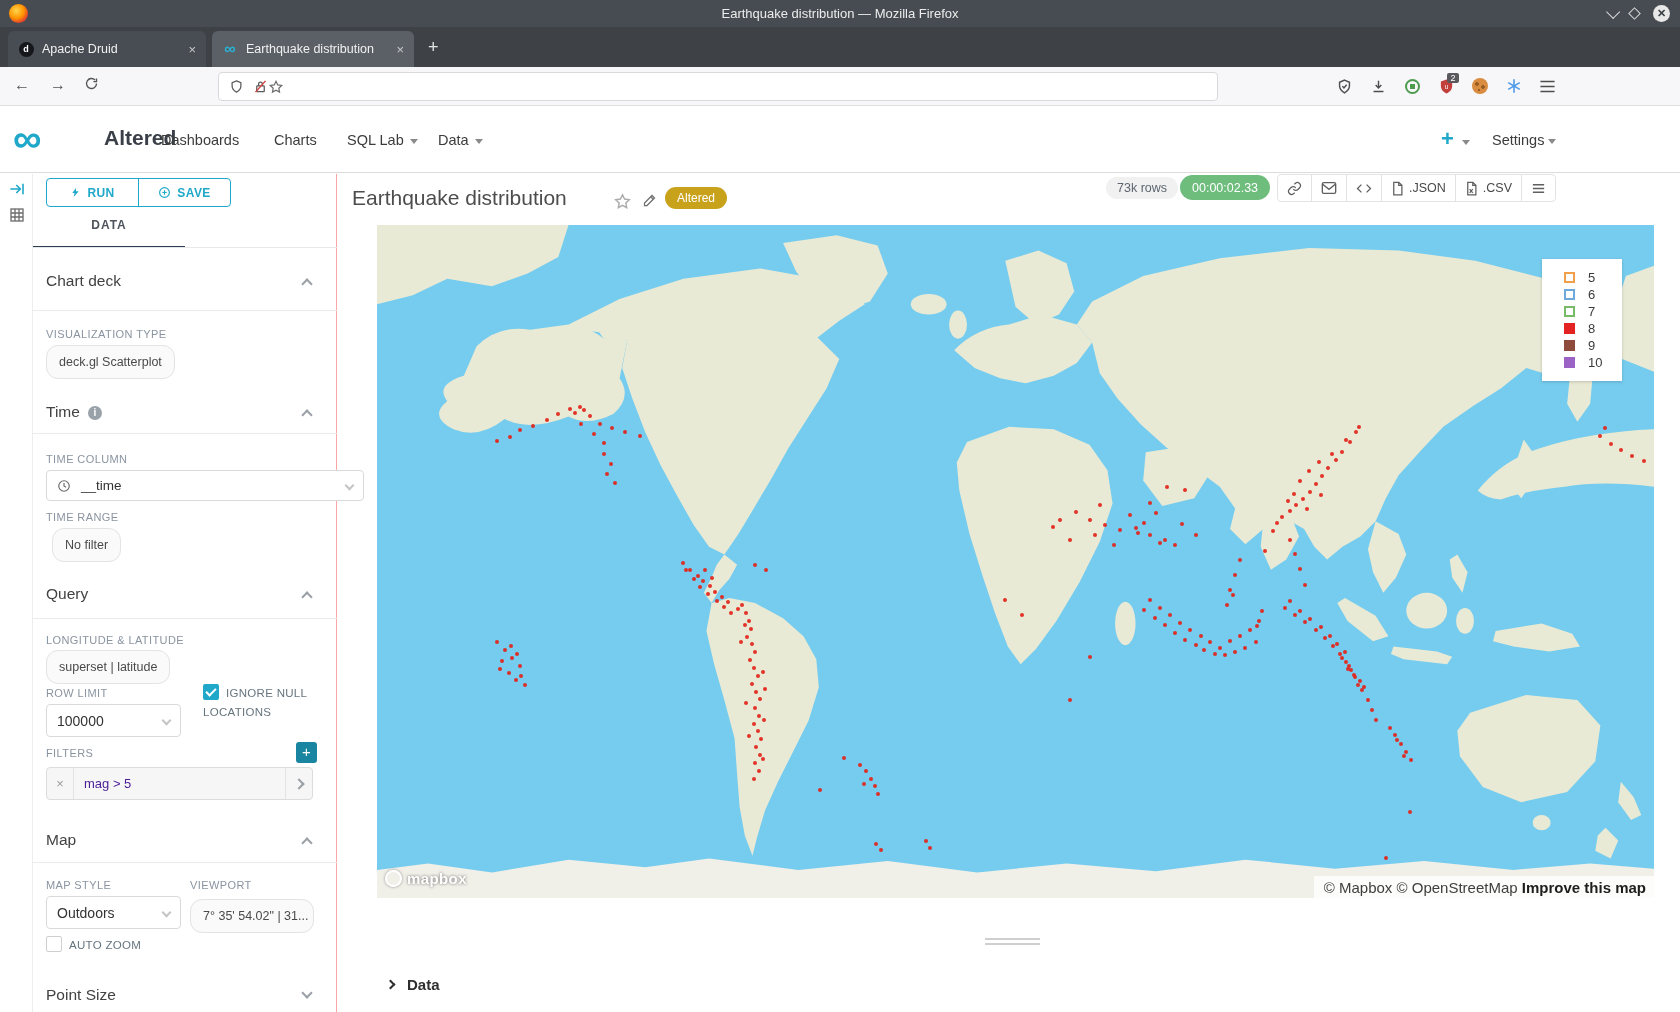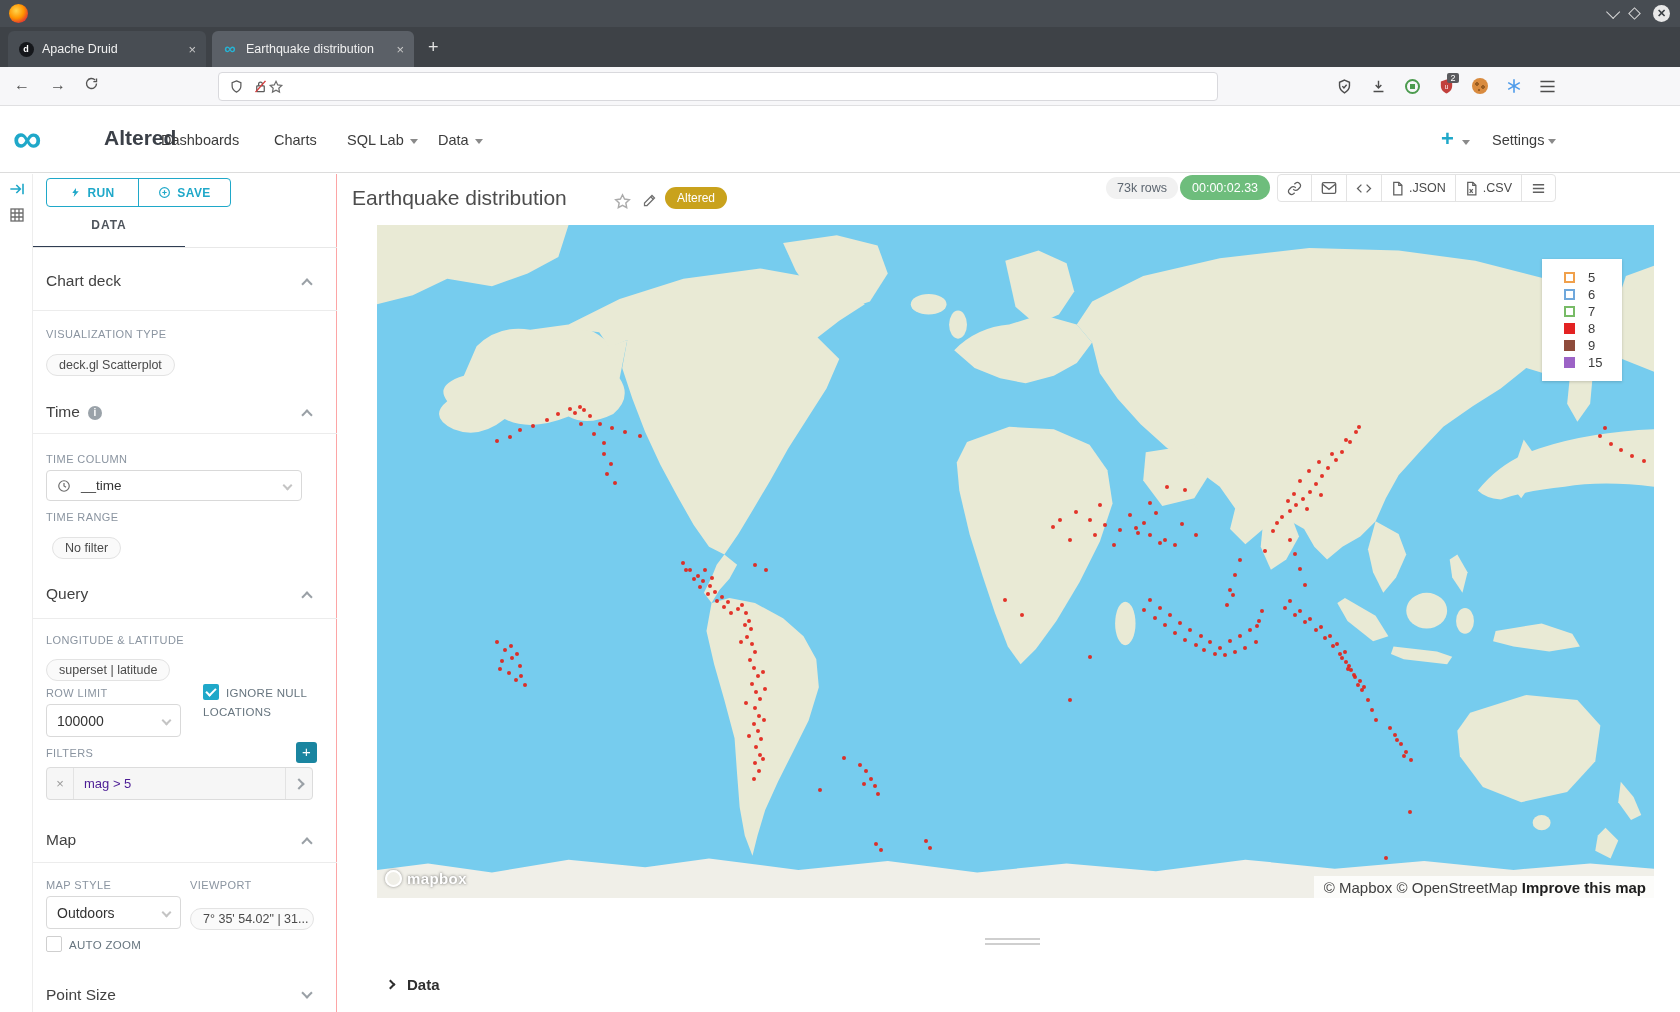--- a/index.html
+++ b/index.html
@@ -59,21 +59,21 @@
   .tabline { position:absolute; left:0; top:72px; width:152px; height:2px; background:#2F3D52; }
   .tabrowborder { position:absolute; left:0; top:73px; width:304px; height:1px; background:#E8E8E8; }
   .sec-title { position:absolute; left:13px; font-size:15.5px; color:#424242; font-weight:500; }
   .sec-border { position:absolute; left:0; width:304px; height:1px; background:#ECECEC; }
   .chev { display:inline-block; width:8px; height:8px; border-right:2px solid #9AA0A6; border-bottom:2px solid #9AA0A6; }
   .chev.up { transform:rotate(-135deg); }
   .chev.down { transform:rotate(45deg); }
   .chev.right { transform:rotate(-45deg); }
   .sec-chev { position:absolute; left:270px; }
   .lbl { position:absolute; font-size:11px; color:#8A94A0; letter-spacing:.4px; }
-  .pill { position:absolute; height:22px; border:1px solid #E3E3E3; background:#FAFAFA; border-radius:12px; font-size:12.5px; color:#4A4A4A; display:inline-flex; align-items:center; padding:0 12px; white-space:nowrap;margin-top:9px; }
+  .pill { position:absolute; height:34px; border:1px solid #E3E3E3; background:#FAFAFA; border-radius:12px; font-size:12.5px; color:#4A4A4A; display:inline-flex; align-items:center; padding:0 12px; white-space:nowrap; }
   .select { position:absolute; border:1px solid #D9D9D9; border-radius:4px; background:#fff; display:flex; align-items:center; padding:0 10px; }
   .select .val { font-size:13.5px; color:#333; }
   .select .chev { margin-left:auto; border-color:#C4C4C4; width:7px; height:7px; }
   .infodot { display:inline-block; width:14px; height:14px; border-radius:50%; background:#9AA2A9; color:#fff; font-size:10px; font-weight:bold; text-align:center; line-height:14px; margin-left:8px; vertical-align:1px; }
   .cb { display:inline-block; width:16px; height:16px; border-radius:2px; vertical-align:-3px; }
   .cb.on { background:#1FA8C9; position:relative; }
   .cb.on::after { content:""; position:absolute; left:5px; top:2px; width:4px; height:8px; border-right:2px solid #fff; border-bottom:2px solid #fff; transform:rotate(45deg); }
   .cb.off { background:#fff; border:1px solid #CFCFCF; }
   .ignore-null { position:absolute; left:170px; top:510px; width:132px; font-size:11.5px; color:#67757F; line-height:19px; letter-spacing:.3px; }
   .plusbtn { position:absolute; left:263px; top:568px; width:21px; height:21px; background:#1A85A0; border-radius:3px; color:#fff; font-size:15px; line-height:20px; text-align:center; }
@@ -113,20 +113,21 @@
   .data-collapse .chev { border-color:#2F2F2F; width:7px; height:7px; border-width:2px; }
   .data-collapse .dl { font-size:15px; font-weight:bold; color:#2F2F2F; }
 
   svg.ic { display:block; }
 </style>
 </head>
 <body>
 
 <div class="titlebar">
   <span class="ff-logo"></span>
+  <span class="win-title">Earthquake distribution — Mozilla Firefox</span>
   <span class="win-ctrls">
     <span class="wc-min"></span>
     <span class="wc-max"></span>
     <span class="wc-close">✕</span>
   </span>
 </div>
 
 <div class="tabbar">
   <div class="tab inactive">
     <span class="fav">
@@ -253,21 +254,21 @@
   <div class="sec-title" style="top:98px">Chart deck</div>
   <span class="chev up sec-chev" style="top:106px"></span>
   <div class="sec-border" style="top:136px"></div>
   <div class="lbl" style="left:13px;top:154px">VISUALIZATION TYPE</div>
   <span class="pill" style="left:13px;top:171px">deck.gl Scatterplot</span>
 
   <div class="sec-title" style="top:229px"><span>Time</span><span class="infodot">i</span></div>
   <span class="chev up sec-chev" style="top:237px"></span>
   <div class="sec-border" style="top:259px"></div>
   <div class="lbl" style="left:13px;top:279px">TIME COLUMN</div>
-  <div class="select" style="left:13px;top:296px;width:256px;height:31px">
+  <div class="select" style="left:13px;top:296px;width:318px;height:31px">
     <svg class="ic" width="14" height="14" viewBox="0 0 24 24" fill="none" stroke="#6B6B6B" stroke-width="2" style="margin-right:10px">
         <circle cx="12" cy="12" r="9"></circle>
         <path d="M12 7v5l3.5 2"></path>
       </svg>
     <span class="val">__time</span>
     <span class="chev down"></span>
   </div>
   <div class="lbl" style="left:13px;top:337px">TIME RANGE</div>
   <span class="pill" style="left:19px;top:354px">No filter</span>
 
@@ -652,21 +653,21 @@
       <div class="row">
         <span class="sw" style="background: rgb(227, 34, 34);"></span>
         <span class="lt">8</span>
       </div>
       <div class="row">
         <span class="sw" style="background: rgb(142, 75, 59);"></span>
         <span class="lt">9</span>
       </div>
       <div class="row">
         <span class="sw" style="background: rgb(156, 99, 198);"></span>
-        <span class="lt">15</span>
+        <span class="lt">10</span>
       </div>
     </div>
 
   <div class="mapbox-logo">
     <span class="mcirc"></span>
     <span>mapbox</span>
   </div>
   <div class="attribution">
     <span>© Mapbox © OpenStreetMap</span>
     <b>Improve this map</b>

